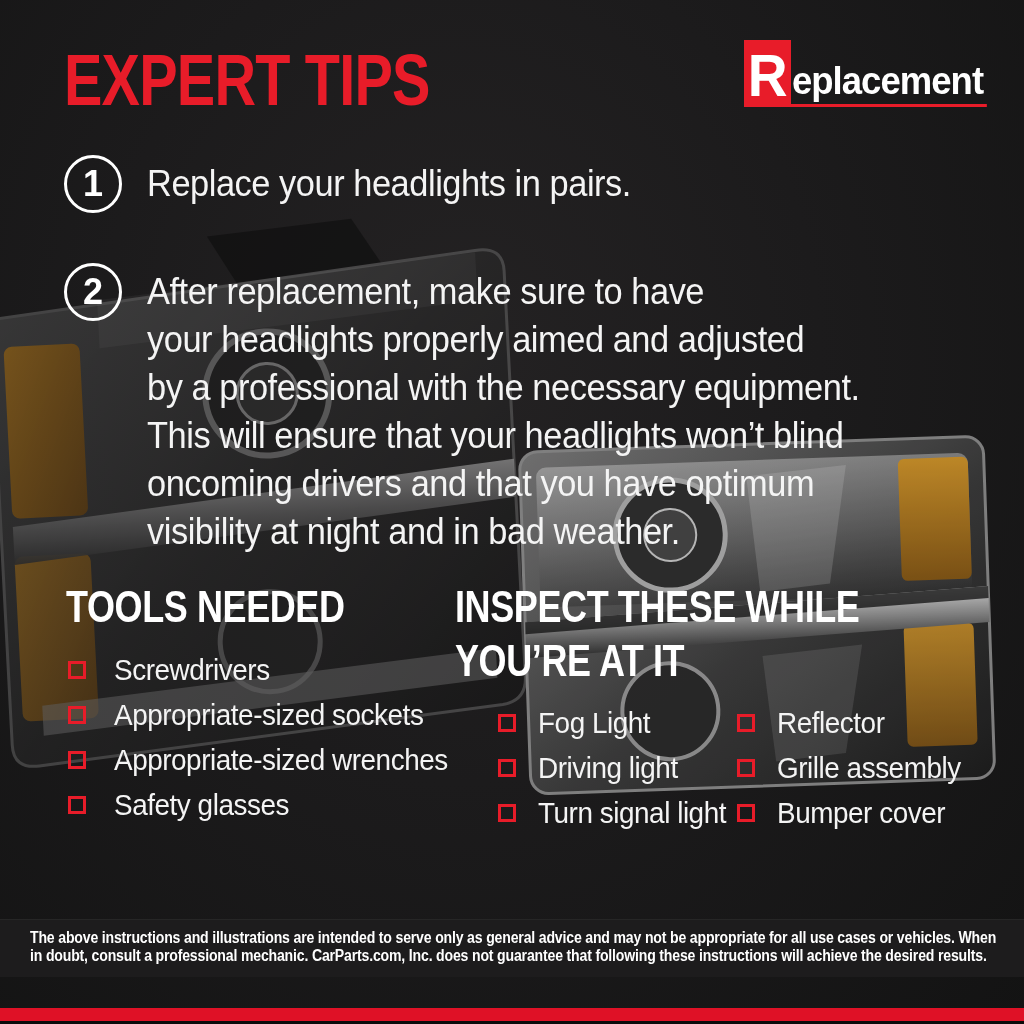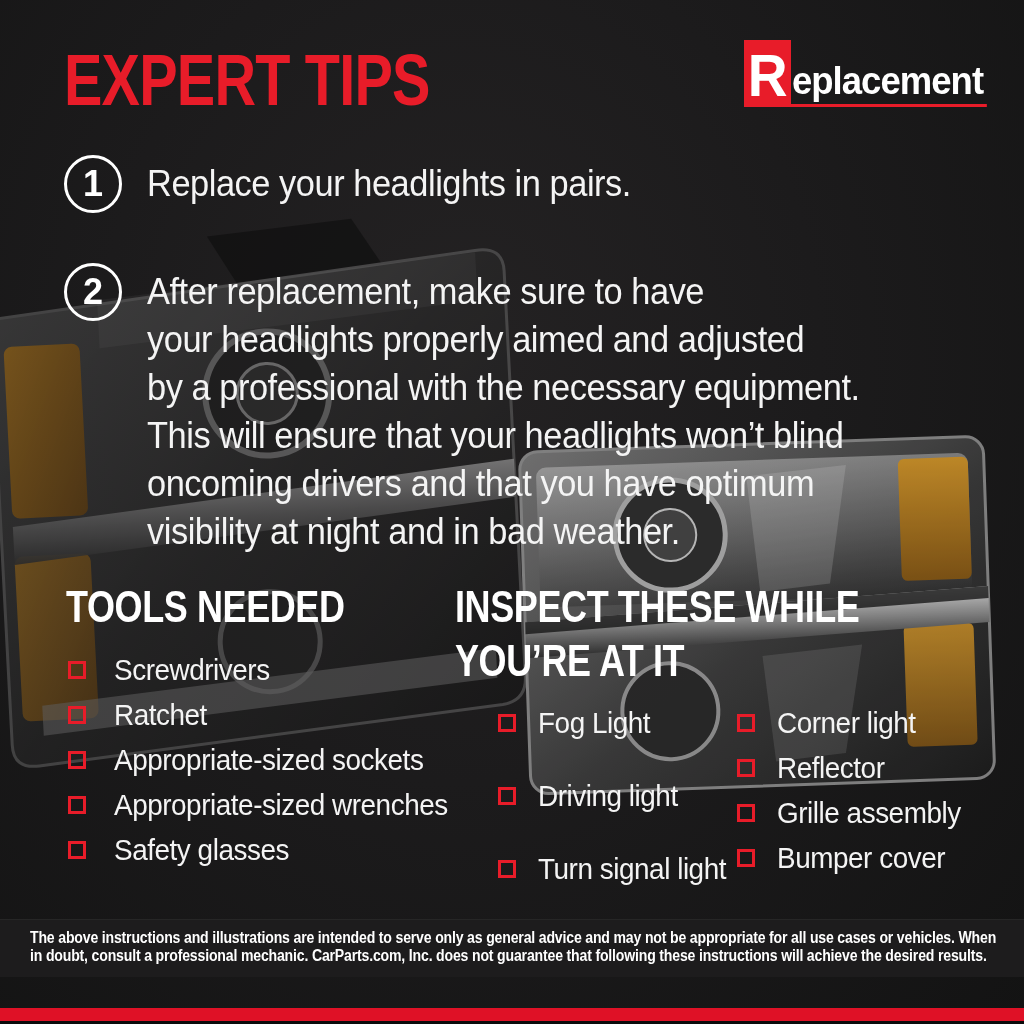--- a/index.html
+++ b/index.html
@@ -63,21 +63,21 @@
     background:transparent;
   }
   .check-label {
     color:#f4f4f4; font-size:30px; letter-spacing:-0.5px; white-space:nowrap;
     transform:scaleX(0.93); transform-origin:0 50%;
   }
   .tools-list { left:68px; top:647px; }
   .tools-list .sq { margin-right:28px; }
   .inspect-lists { left:498px; top:700px; display:flex; }
   .inspect-lists .sq { margin-right:22px; }
-  .inspect-col-1 { width:239px;gap:28px; }
+  .inspect-col-1 { width:239px; }
 
   
   .footer {
     left:0; top:919px; width:1024px; height:57px; background:#1d1c1d;
     border-top:1px solid #262626;
   }
   .disclaimer {
     position:absolute; left:30px; top:9px; width:1105px;
     color:#fff; font-size:16px; font-weight:bold; line-height:18px;
     letter-spacing:-0.2px; transform:scaleX(0.88); transform-origin:0 0;
@@ -175,24 +175,20 @@
 
   <div class="content section-h tools-h">TOOLS NEEDED</div>
 
   <div class="content check-list tools-list">
     <div class="check-row">
       <span class="sq"></span>
       <span class="check-label">Screwdrivers</span>
     </div>
     <div class="check-row">
       <span class="sq"></span>
-      <span class="check-label">Ratchet</span>
-    </div>
-    <div class="check-row">
-      <span class="sq"></span>
       <span class="check-label">Appropriate-sized sockets</span>
     </div>
     <div class="check-row">
       <span class="sq"></span>
       <span class="check-label">Appropriate-sized wrenches</span>
     </div>
     <div class="check-row">
       <span class="sq"></span>
       <span class="check-label">Safety glasses</span>
     </div>
@@ -212,24 +208,20 @@
         <span class="check-label">Driving light</span>
       </div>
       <div class="check-row">
         <span class="sq"></span>
         <span class="check-label">Turn signal light</span>
       </div>
     </div>
     <div class="check-list">
       <div class="check-row">
         <span class="sq"></span>
-        <span class="check-label">Corner light</span>
-      </div>
-      <div class="check-row">
-        <span class="sq"></span>
         <span class="check-label">Reflector</span>
       </div>
       <div class="check-row">
         <span class="sq"></span>
         <span class="check-label">Grille assembly</span>
       </div>
       <div class="check-row">
         <span class="sq"></span>
         <span class="check-label">Bumper cover</span>
       </div>

